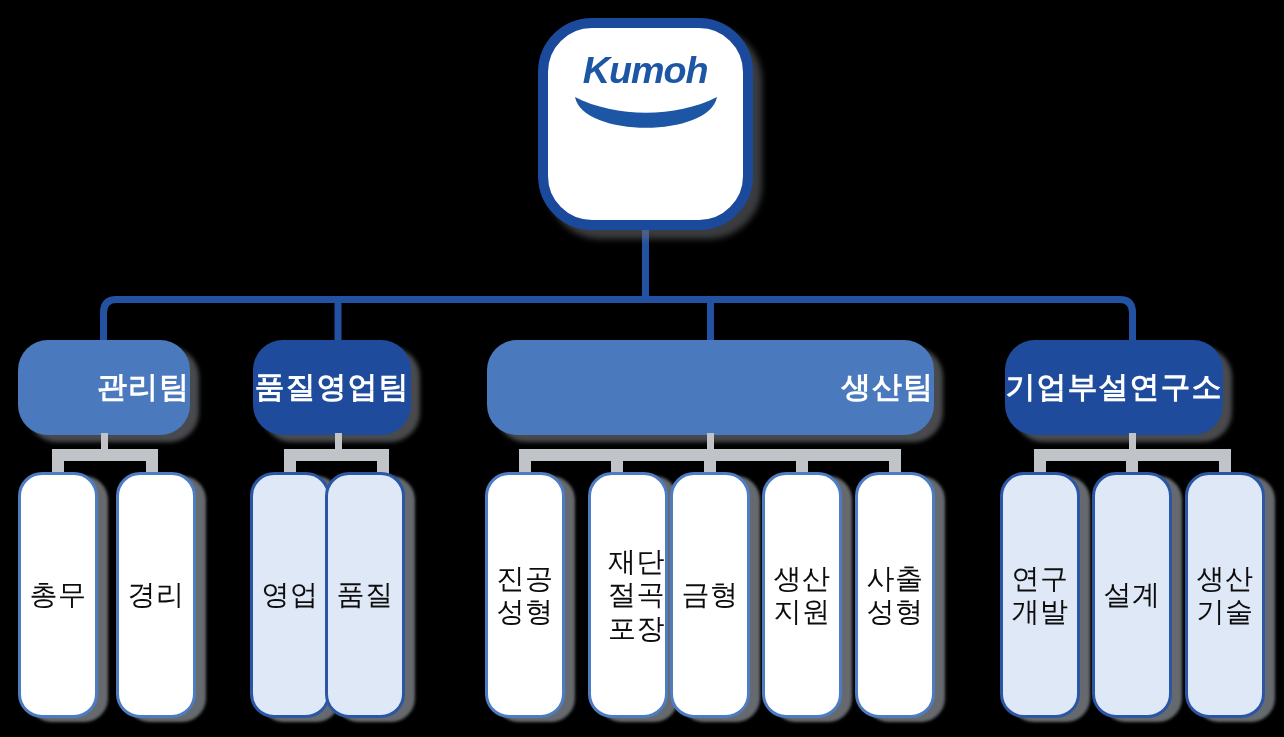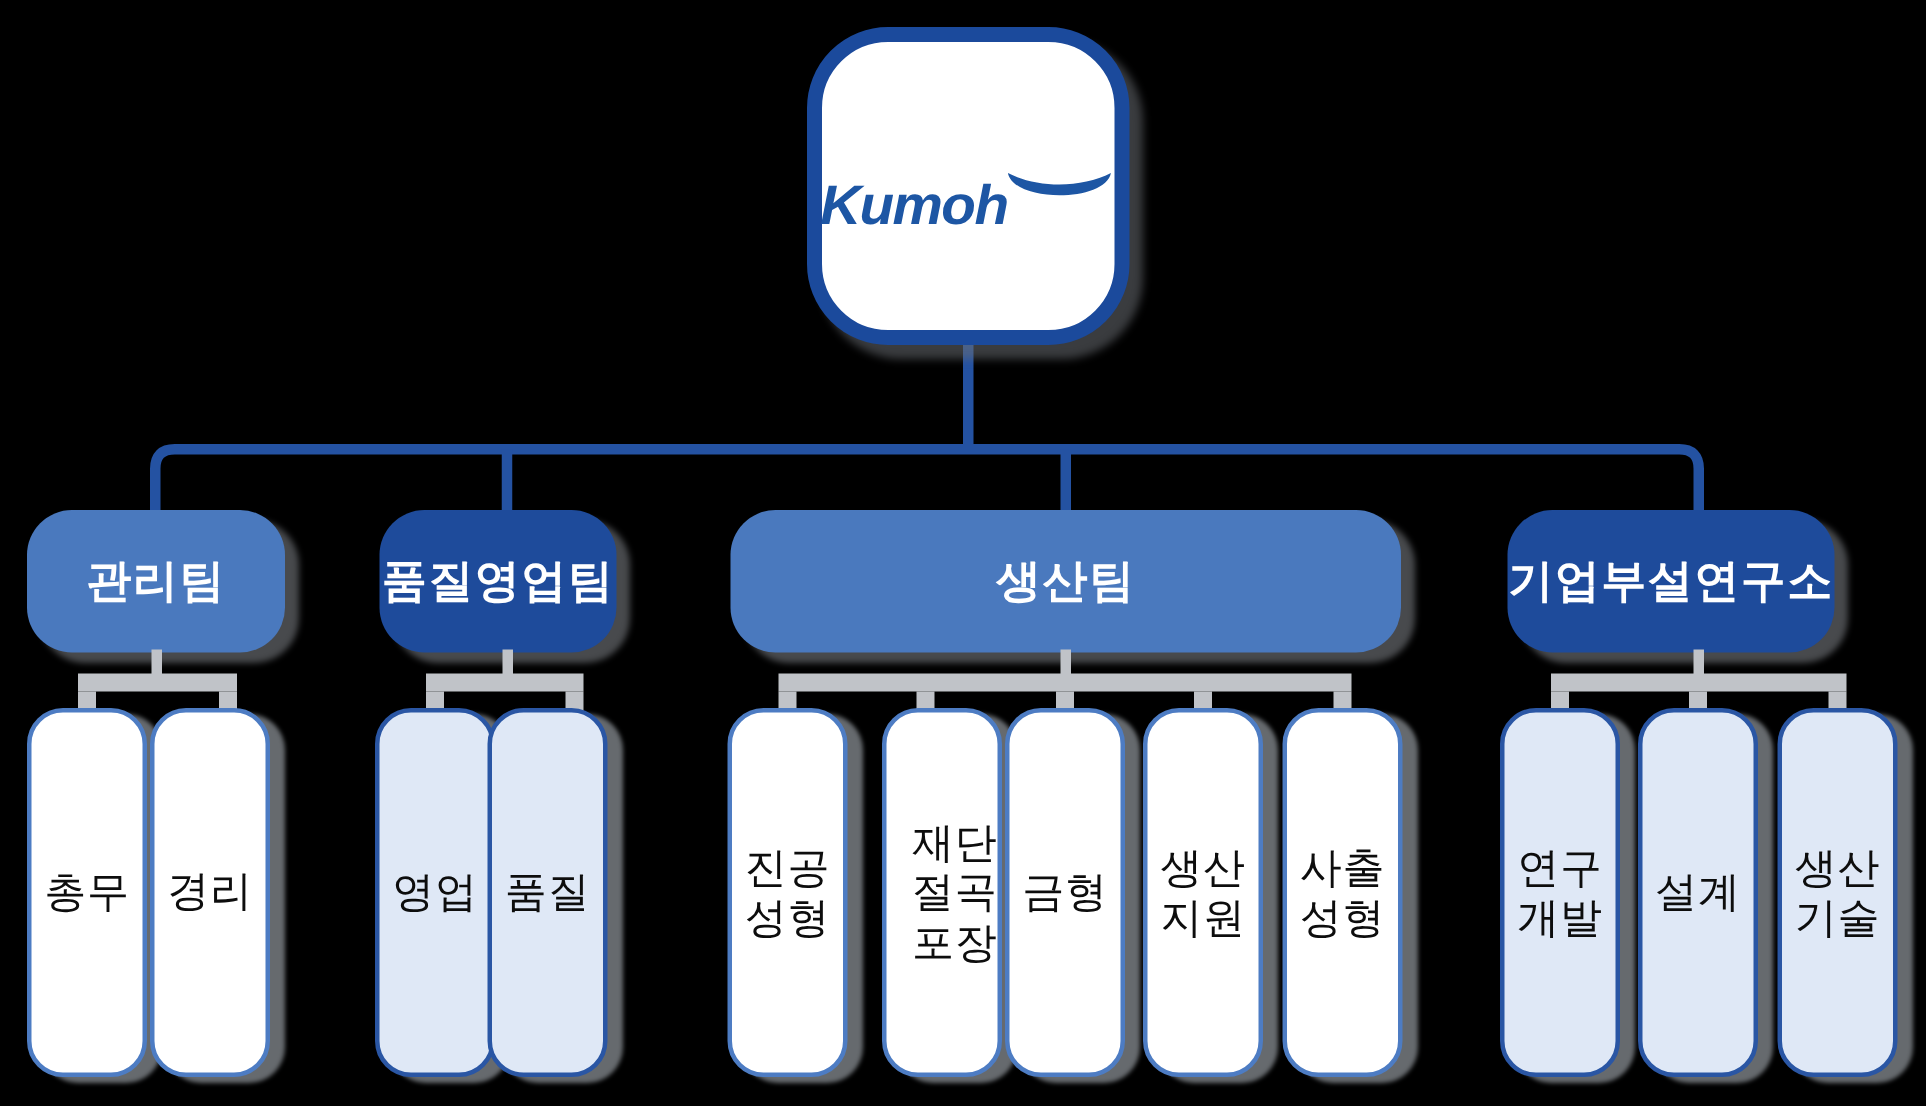--- a/index.html
+++ b/index.html
@@ -5,21 +5,21 @@
   html,body{margin:0;padding:0;background:#000;}
   body{font-family:"Liberation Sans","DejaVu Sans",sans-serif;}
   #stage{position:relative;width:1284px;height:737px;background:var(--bg,#000);overflow:hidden;}
 
   
   .top-node{
     position:absolute;left:538px;top:18px;width:215px;height:212px;
     box-sizing:border-box;border:10px solid var(--node-border);
     border-radius:54px;background:var(--node-fill);
     box-shadow:9px 9px 6px rgba(105,109,114,0.55);
-    display:flex;align-items:center;justify-content:flex-start;
+    display:flex;flex-direction:column;align-items:center;justify-content:flex-start;
   }
   .logo-text{
     margin-top:24px;font-style:italic;font-weight:bold;font-size:37px;
     letter-spacing:-1px;color:var(--logo-blue);line-height:1;
     transform:scaleX(1.02);
   }
   .crescent{margin-top:2px;display:block;}
   .ceo-title{
     margin-top:14px;font-weight:bold;font-size:34px;color:var(--title-blue);
     letter-spacing:1px;line-height:1;
@@ -28,21 +28,21 @@
   
   #blue-connectors{position:absolute;left:0;top:0;}
 
   
   .dept-box{
     position:absolute;top:340px;height:95px;border-radius:30px;
     display:flex;align-items:center;justify-content:center;
     color:var(--dept-text);font-weight:bold;font-size:30px;letter-spacing:1px;
     box-shadow:9px 7px 4px rgba(110,114,119,0.65);
   }
-  .dept-light{background:var(--dept-light);}
+  .dept-light{background:var(--dept-light);justify-content:flex-end;}
   .dept-dark{background:var(--dept-dark);}
 
   
   .gray{position:absolute;background:var(--gray);}
   .gray-stem{top:433px;height:17px;width:7px;}
   .gray-bar{top:449px;height:12px;}
   .gray-drop{top:461px;height:13px;width:12px;}
 
   
   .unit-box{
@@ -81,21 +81,21 @@
       <div class="dept-box dept-light" style="left: 18px; width: 172px;">
         <span>관리팀</span>
       </div>
       <div class="gray gray-stem" style="left: 100.5px;"></div>
       <div class="gray gray-bar" style="left: 52px; width: 106px;"></div>
       <div class="gray gray-drop" style="left: 52px;"></div>
       <div class="gray gray-drop" style="left: 146px;"></div>
       <div class="unit-box unit-white" style="left: 18px;">
         <span class="unit-label">총무</span>
       </div>
-      <div class="unit-box unit-white" style="left: 100px; font-family: Liberation Serif, serif;">
+      <div class="unit-box unit-white" style="left: 116px;">
         <span class="unit-label">경리</span>
       </div>
       <div class="dept-box dept-dark" style="left: 253px; width: 158px;">
         <span>품질영업팀</span>
       </div>
       <div class="gray gray-stem" style="left: 334.5px;"></div>
       <div class="gray gray-bar" style="left: 284px; width: 105px;"></div>
       <div class="gray gray-drop" style="left: 284px;"></div>
       <div class="gray gray-drop" style="left: 377px;"></div>
       <div class="unit-box unit-tint" style="left: 250px;">

